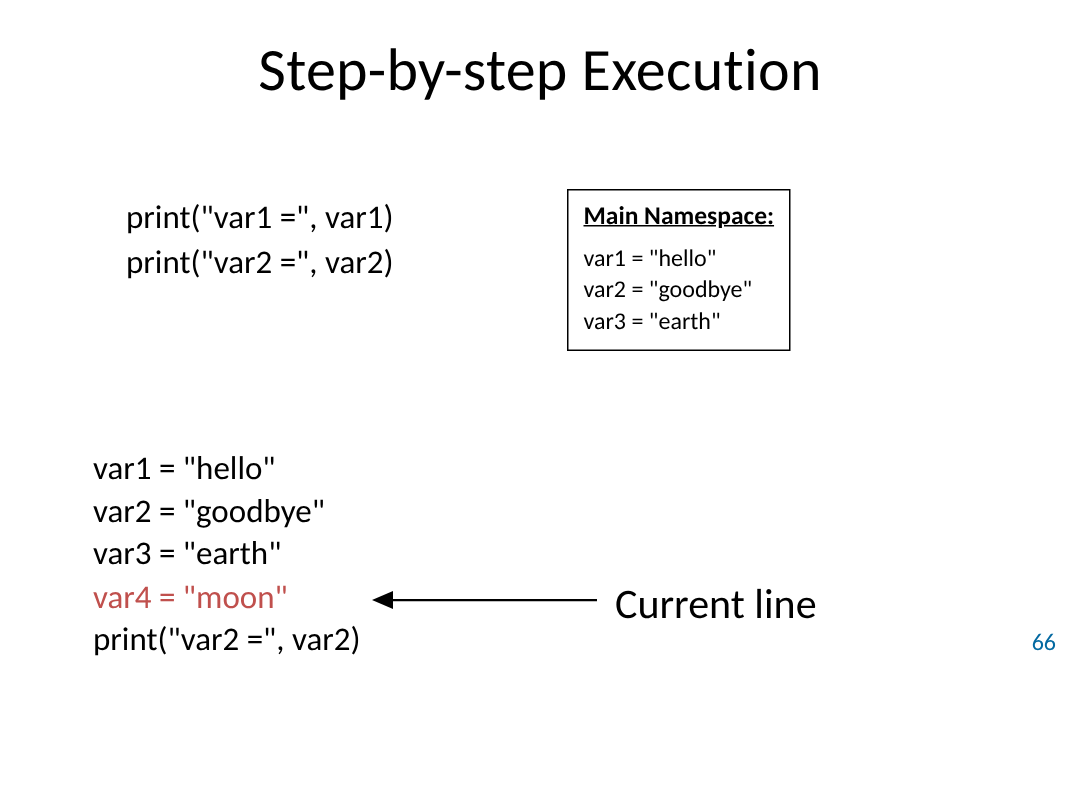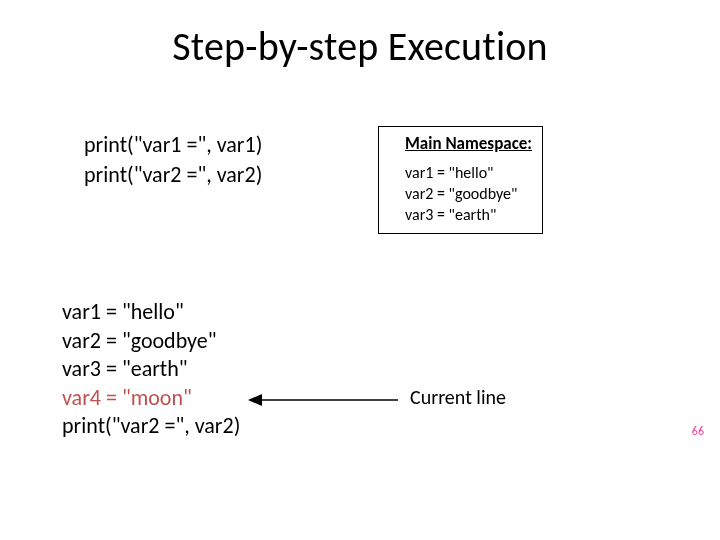--- a/index.html
+++ b/index.html
@@ -1,27 +1,27 @@
 <!DOCTYPE html>
 <html><head>
 <meta charset="utf-8">
 <style>
   * { margin: 0; padding: 0; box-sizing: border-box; }
   html, body { width: 720px; height: 540px; background: #fff; font-family: Calibri, Arial, sans-serif; color: #000; }
   .slide { position: relative; width: 720px; height: 448px; }
   .title { position: absolute; top: 22px; left: 0; width: 100%; text-align: center; font-size: 40px; font-weight: 400; letter-spacing: 0.2px; }
   .code-top { position: absolute; top: 130px; left: 62px; font-size: 22px; line-height: 1.35; }
-  .namespace-box { position: absolute; top: 126px; left: 378px; border: 1.5px solid #000; padding: 6px 10px 8px 26px; }
+  .namespace-box { position: absolute; top: 126px; left: 378px; border: 1.5px solid #000; padding: 6px 10px 8px 10px; }
   .ns-title { font-size: 17px; font-weight: 700; text-decoration: underline; margin-bottom: 9px; }
   .ns-body { font-size: 16px; line-height: 1.3; }
   .code-bottom { position: absolute; top: 298px; left: 62px; font-size: 22px; line-height: 1.3; font-family: Calibri, Arial, sans-serif; }
   .highlight { color: #C0504D; }
   .arrow-wrap { position: absolute; top: 390px; left: 248px; width: 150px; height: 20px; }
-  .current-line { position: absolute; top: 385px; left: 410px; font-size: 20px; }
-  .page-num { position: absolute; bottom: 10px; right: 16px; font-size: 12px; color: #ec4899; }
+  .current-line { position: absolute; top: 385px; left: 410px; font-size: 28px; }
+  .page-num { position: absolute; bottom: 10px; right: 16px; font-size: 16px; color: #0369a1; }
   .indent { padding-left: 22px; display: block; }
 </style>
 </head>
 <body>
 <div class="slide">
 
 <div class="title">Step-by-step Execution</div>
 
 <div class="code-top">
   <span class="indent">print("var1 =", var1)</span>

